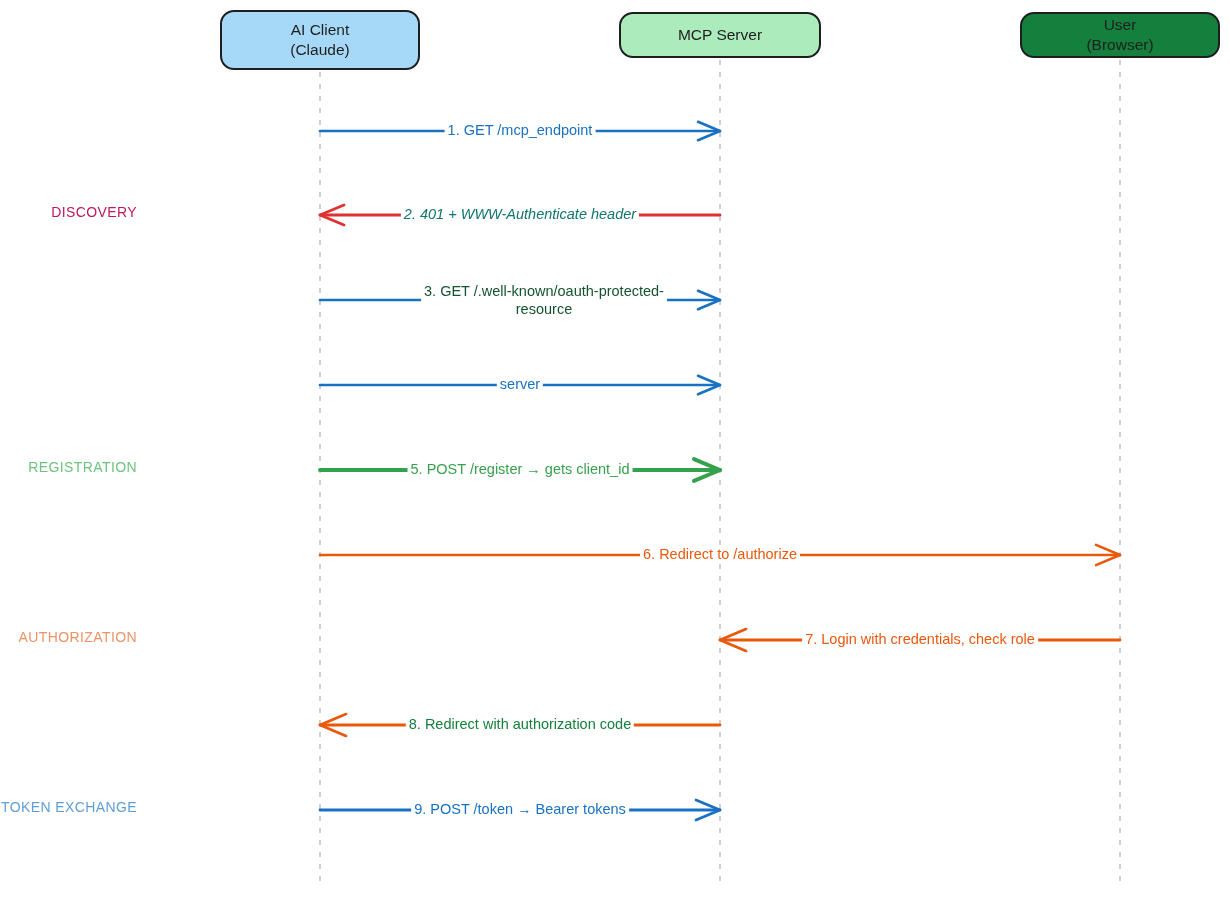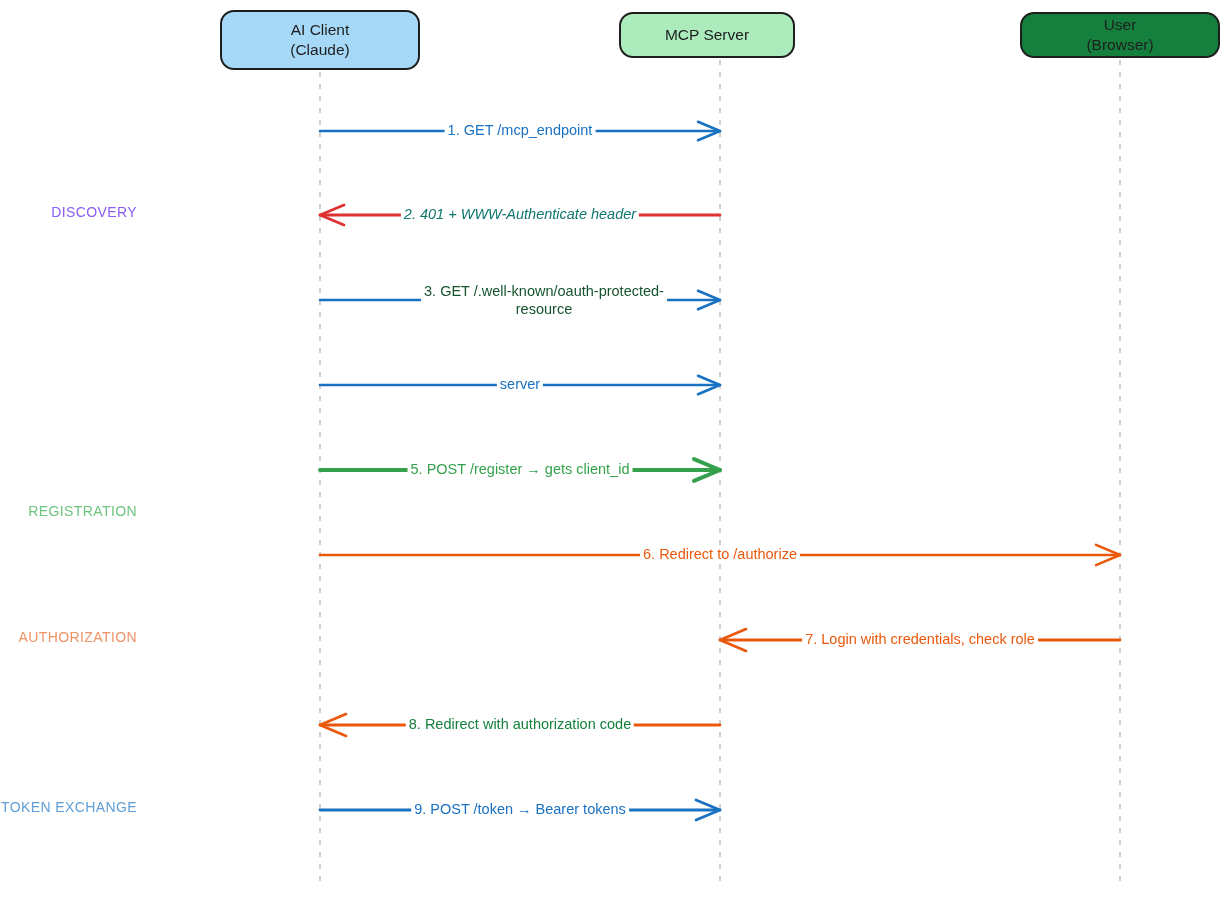--- a/index.html
+++ b/index.html
@@ -77,31 +77,31 @@
       <line x1="720" y1="725" x2="320" y2="725" stroke="#ea580c" stroke-width="2.8" stroke-linecap="round"></line>
       <polyline points="346,714.08 320,725 346,735.92" fill="none" stroke="#ea580c" stroke-width="2.8" stroke-linecap="round" stroke-linejoin="round"></polyline>
       <line x1="320" y1="810" x2="720" y2="810" stroke="#1971c2" stroke-width="2.8" stroke-linecap="round"></line>
       <polyline points="696,799.92 720,810 696,820.08" fill="none" stroke="#1971c2" stroke-width="2.8" stroke-linecap="round" stroke-linejoin="round"></polyline>
     </svg>
 
   <div class="actor" style="left: 220px; top: 10px; width: 200px; height: 60px; background: rgb(166, 217, 247); border-color: rgb(30, 30, 30);">
     <span class="actor-line">AI Client</span>
     <span class="actor-line">(Claude)</span>
   </div>
-  <div class="actor" style="left: 619px; top: 12px; width: 176px; height: 46px; background: rgb(171, 235, 188); border-color: rgb(30, 30, 30);">
+  <div class="actor" style="left: 619px; top: 12px; width: 202px; height: 46px; background: rgb(171, 235, 188); border-color: rgb(30, 30, 30);">
     <span class="actor-line">MCP Server</span>
 
   </div>
   <div class="actor" style="left: 1020px; top: 12px; width: 200px; height: 46px; background: #15803d; border-color: rgb(30, 30, 30);">
     <span class="actor-line">User</span>
     <span class="actor-line">(Browser)</span>
   </div>
 
-  <div class="phase-label" style="top: 204px; color: #8b5cf6;">DISCOVERY</div>
-  <div class="phase-label" style="top: 459px; color: rgb(108, 196, 126); margin-top: 44px;">REGISTRATION</div>
+  <div class="phase-label" style="top: 204px; color: #be185d;">DISCOVERY</div>
+  <div class="phase-label" style="top: 459px; color: rgb(108, 196, 126);">REGISTRATION</div>
   <div class="phase-label" style="top: 629px; color: rgb(239, 146, 100);">AUTHORIZATION</div>
   <div class="phase-label" style="top: 799px; color: rgb(95, 159, 214);">TOKEN EXCHANGE</div>
 
   <div id="labels-layer">
       <div class="msg-label" style="left: 520px; top: 131px; color: rgb(25, 113, 194);">
         <div>1. GET /mcp_endpoint</div>
       </div>
       <div class="msg-label" style="left: 520px; top: 215px; color: #0f766e; font-style: italic;">
         <div>2. 401 + WWW-Authenticate header</div>
       </div>

